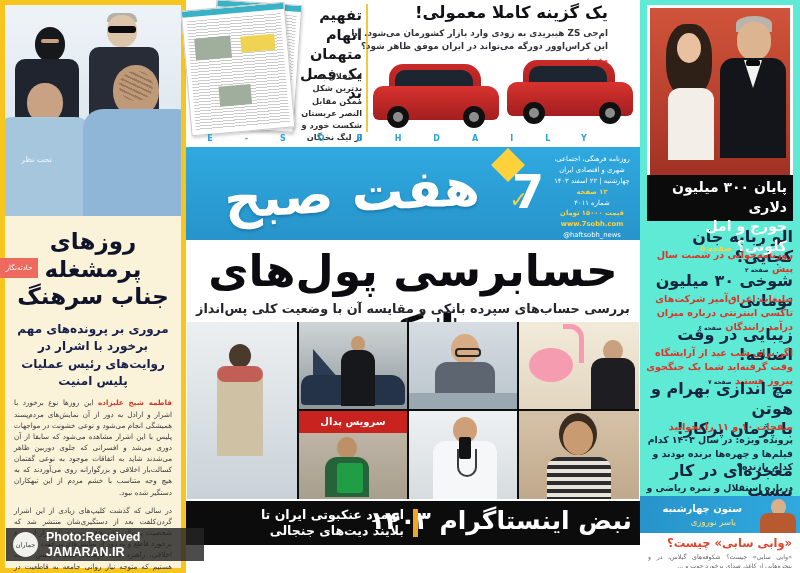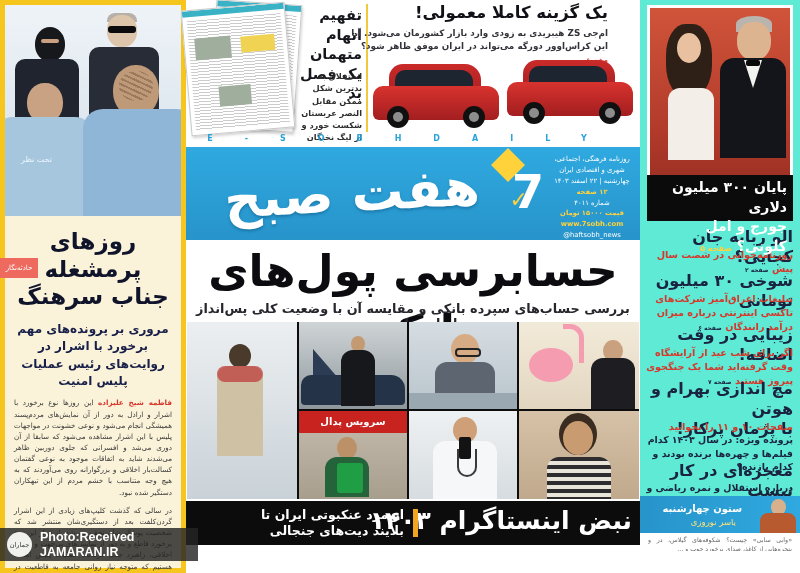--- a/index.html
+++ b/index.html
@@ -30,21 +30,21 @@
              background:repeating-linear-gradient(25deg,rgba(90,60,40,.35) 0 2px,transparent 2px 5px);}
   .pris2-body{left:78px;top:104px;width:110px;height:110px;background:#8fb6d6;border-radius:20px 16px 0 0;}
   .left-inner{left:5px;top:216px;width:176px;height:352px;background:#fbf3d9;}
   .red-tag{left:-5px;top:42px;width:38px;height:20px;background:#ee6a5f;color:#fff;font-size:7px;
            line-height:20px;text-align:center;overflow:hidden;white-space:nowrap;}
   .col-headline{margin:12px 4px 0;font-size:23px;font-weight:bold;color:#10142b;text-align:center;
                 white-space:pre-line;line-height:1.2;}
   .col-subhead{margin:10px 9px 0;font-size:12px;font-weight:bold;color:#18204a;text-align:center;line-height:1.45;}
   .col-body{margin:7px 9px 0;font-size:7.2px;color:#3a3a3a;text-align:justify;line-height:1.55;}
   .byline{color:#d6372b;font-weight:bold;}
-  .watermark{left:0;top:528px;width:198px;height:33px;background:rgba(36,36,36,.82);display:flex;
+  .watermark{left:6px;top:528px;width:198px;height:33px;background:rgba(36,36,36,.82);display:flex;
              align-items:center;gap:8px;padding:0 7px;box-sizing:border-box;z-index:5;}
   .wm-logo{width:25px;height:25px;background:#f1f1ee;border-radius:50%;color:#2c3a2e;font-size:6.5px;
            display:flex;align-items:center;justify-content:center;flex:0 0 auto;}
   .wm-text{color:#fff;font-weight:bold;font-size:12.5px;line-height:1.15;font-family:"Liberation Sans",sans-serif;}
 
   
   .sports-block{left:186px;top:0;width:180px;height:132px;background:#fff;}
   .pg{position:absolute;background:#fff;border:1px solid #c9c9c9;box-shadow:1px 2px 3px rgba(0,0,0,.18);overflow:hidden;}
   .pg2{left:26px;top:2px;width:84px;height:126px;transform:rotate(4deg);}
   .pg1{left:0px;top:6px;width:102px;height:124px;transform:rotate(-5deg);}
@@ -353,17 +353,18 @@
     <div class="s-head" style="top:461px;">معجزه‌ای در کار نیست</div>
     <div class="s-extra" style="top:481px;"><span>درباره استقلال و نمره ریاضی و معاملات بزرگ</span> <span class="pref">صفحه ۲</span></div>
 
     <div class="wed-bar">
       <div class="wed-photo-head"></div>
       <div class="wed-photo-body"></div>
       <div class="wed-label">ستون چهارشنبه</div>
       <div class="wed-author">یاسر نوروزی</div>
     </div>
     <div class="wabi">
+      <div class="wabi-head">«وابی سابی» چیست؟</div>
       <div class="wabi-body">«وابی سابی» چیست؟ شکوفه‌های گیلاس، در و پنجره‌هایی از کاغذ، صدای برخورد چوب و ...</div>
     </div>
   </div>
 
 </div>
 
 </body></html>

